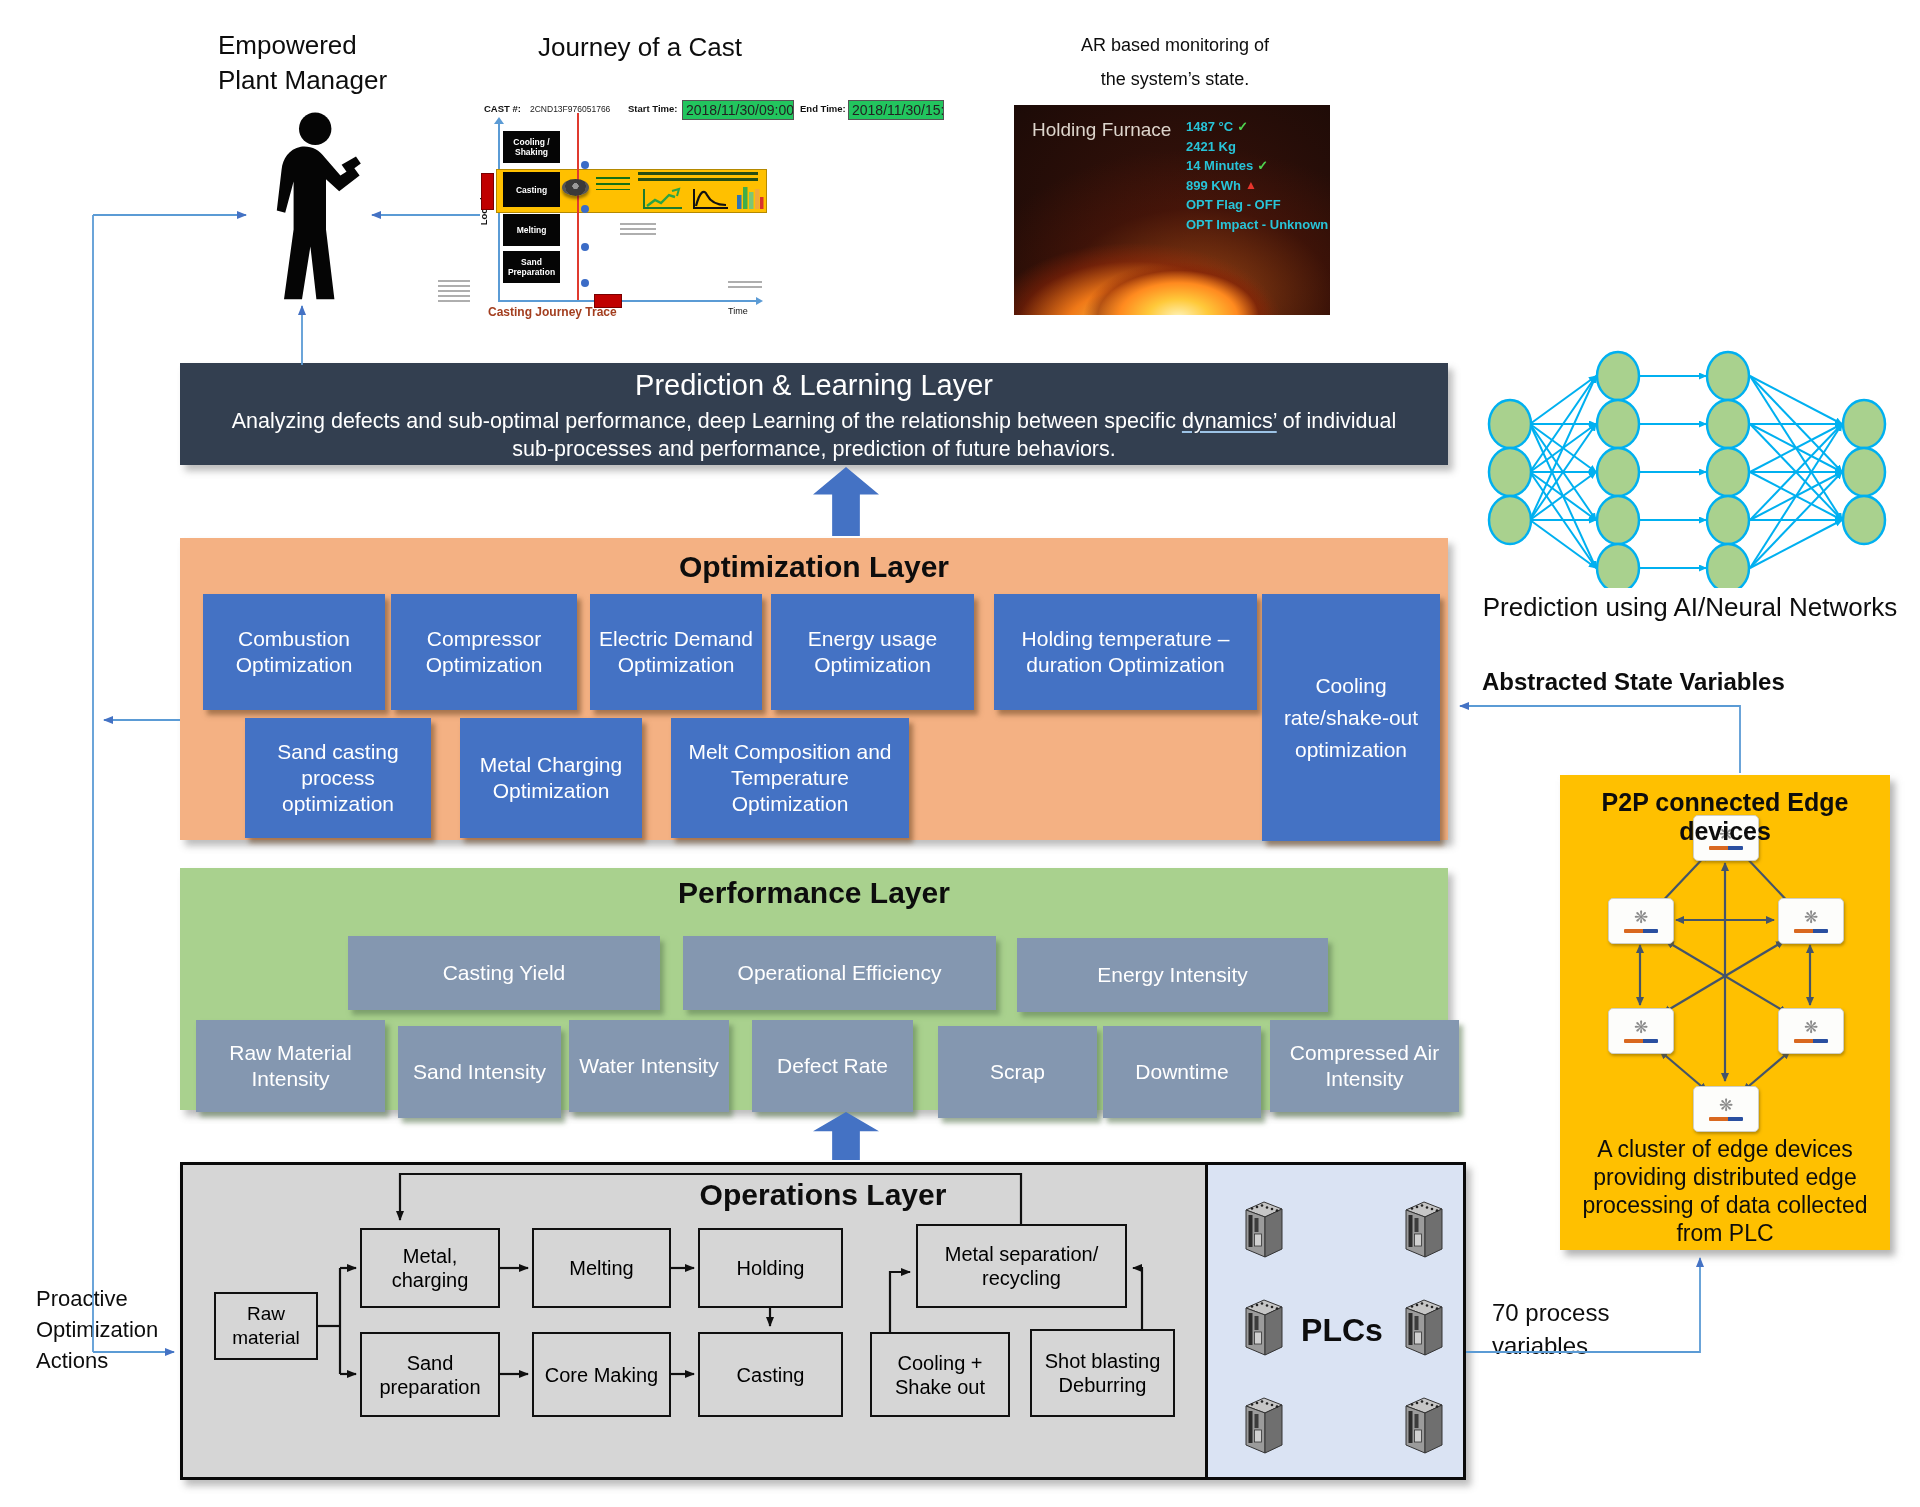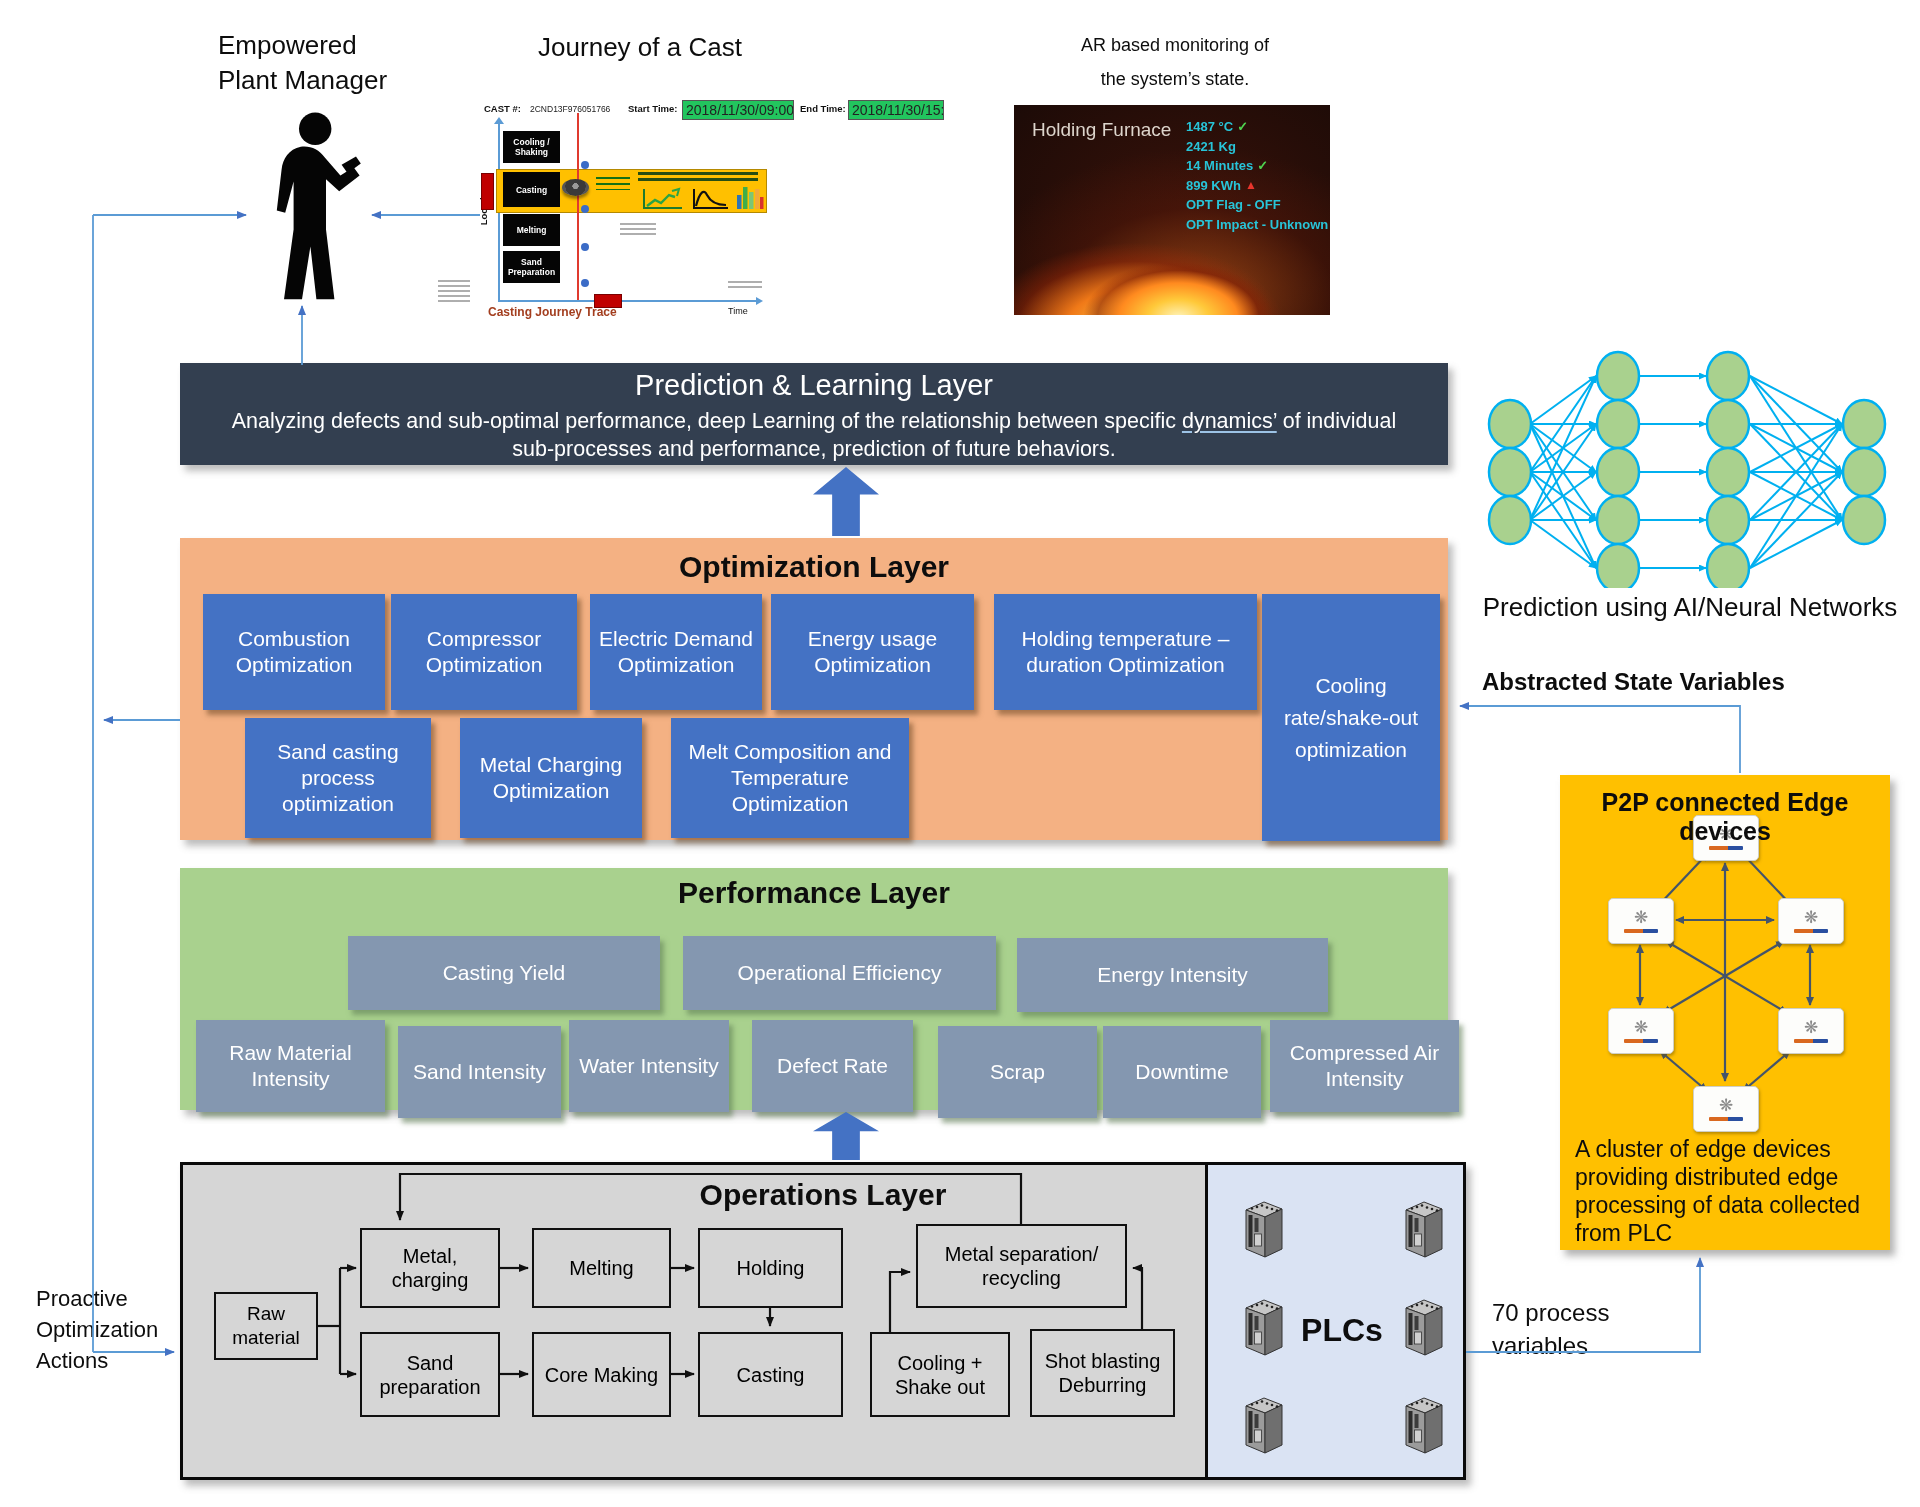--- a/index.html
+++ b/index.html
@@ -352,21 +352,21 @@
       <span class="brand"></span>
     </div>
   <div class="edev" style="left:1778px;top:1008px;">
     <span class="fan">❋</span>
       <span class="brand"></span>
     </div>
   <div class="edev" style="left:1693px;top:1086px;">
     <span class="fan">❋</span>
       <span class="brand"></span>
     </div>
-  <div class="tl" style="left:1575px;top:1135px;width:300px;font-size:23px;line-height:28px;font-weight:500;">A cluster of edge devices providing distributed edge processing of data collected from PLC</div>
+  <div class="tl" style="left:1575px;top:1135px;width:300px;text-align:center;font-size:23px;line-height:28px;font-weight:500;">A cluster of edge devices providing distributed edge processing of data collected from PLC</div>
 
   <div class="tl" style="left:36px;top:1283px;width:132px;font-size:22px;line-height:31px;">Proactive Optimization Actions</div>
   <div class="tl" style="left:1492px;top:1296px;width:120px;font-size:24px;line-height:33px;">70 process variables</div>
 
   <svg class="wire">
     <defs>
       <marker id="mblu" markerWidth="13" markerHeight="11" refX="9" refY="4" orient="auto" markerUnits="userSpaceOnUse">
         <path d="M0,0 L10,4 L0,8 Z" fill="#4472C4"></path>
       </marker>
       <marker id="mblk" markerWidth="13" markerHeight="11" refX="9" refY="4" orient="auto" markerUnits="userSpaceOnUse">

